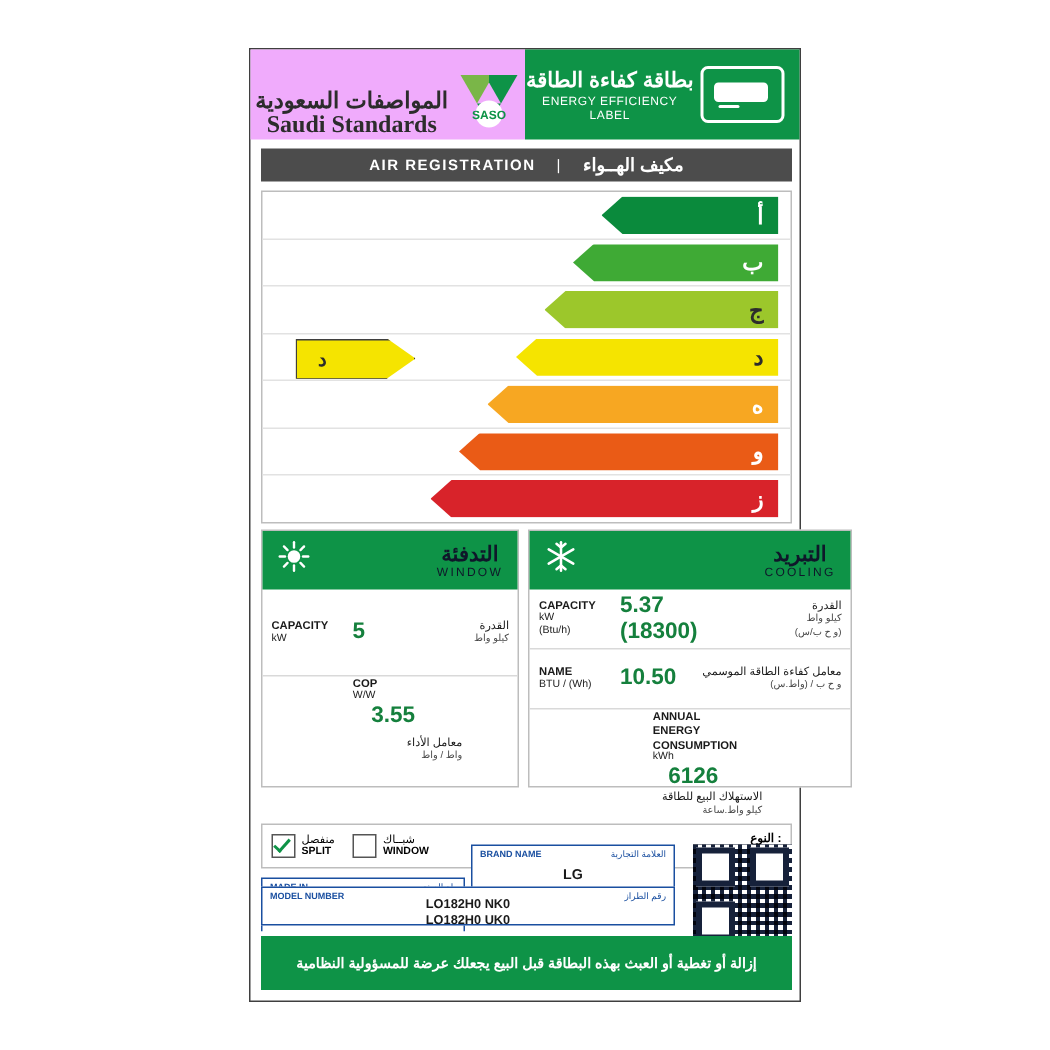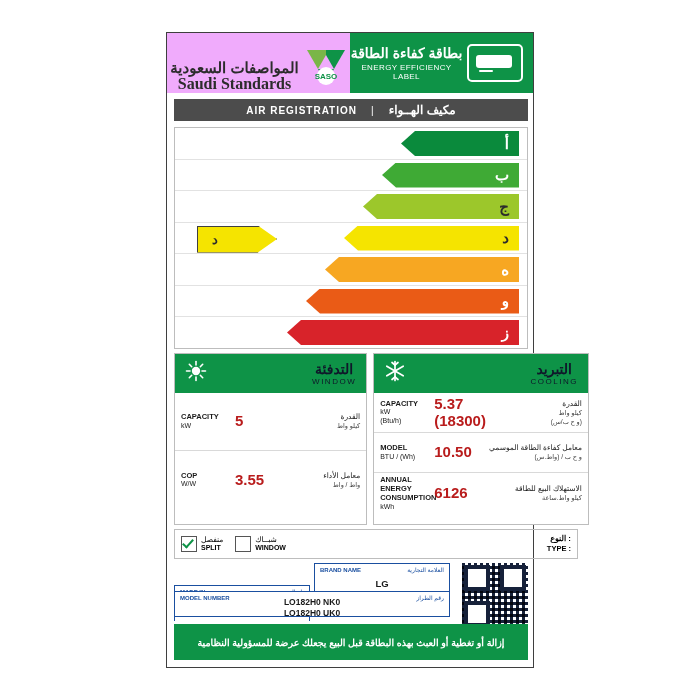--- a/index.html
+++ b/index.html
@@ -211,54 +211,54 @@
     text-align: center;
   }
   .row {
     display: flex;
     align-items: center;
     height: 45px;
     border-bottom: 1px solid #d9d9d9;
     padding: 0 6px;
     box-sizing: border-box;
   }
-  .row:last-child { border-bottom: none; }
+  .row:last-child { border-bottom: none; flex-direction: column; }
   .cell-l {
     width: 50px;
     font-size: 7.5px;
     font-weight: bold;
     color: #1a1a1a;
     line-height: 1.25;
   }
   .cell-l .unit { font-weight: normal; font-size: 7px; }
   .cell-v {
     flex: 1;
     font-size: 15px;
     font-weight: bold;
-    color: #b91c1c;
+    color: #15803d;
     line-height: 1.1;
     padding-left: 4px;
   }
   .cell-r {
     width: 96px;
     text-align: right;
     font-size: 7.5px;
     color: #1a1a1a;
     line-height: 1.35;
     direction: rtl;
   }
   .cell-r .sub { font-size: 6.5px; color: #444; }
   .row.tall { height: 58px; }
   .row.short { height: 40px; }
 
   
   .typerow {
     position: absolute;
-    left: 7px; top: 496px;
-    width: 404px; height: 30px;
+    left: 7px; top: 516px;
+    width: 354px; height: 30px;
     border: 1px solid #bdbdbd;
     box-sizing: border-box;
     display: flex;
     align-items: center;
     padding: 0 6px;
   }
   .chk {
     display: flex;
     align-items: center;
     gap: 4px;
@@ -562,21 +562,21 @@
           </div>
           <div class="cell-v nl">5.37<br>(18300)</div>
           <div class="cell-r">
             <div>القدرة</div>
             <div class="sub nl">كيلو واط<br>(و ح ب/س)</div>
           </div>
         </div>
 
         <div class="row short">
           <div class="cell-l">
-            <div>MODEL</div>
+            <div>NAME</div>
             <div class="unit">BTU / (Wh)</div>
           </div>
           <div class="cell-v">10.50</div>
           <div class="cell-r">
             <div>معامل كفاءة الطاقة الموسمي</div>
             <div class="sub">و ح ب / (واط.س)</div>
           </div>
         </div>
 
         <div class="row short">

